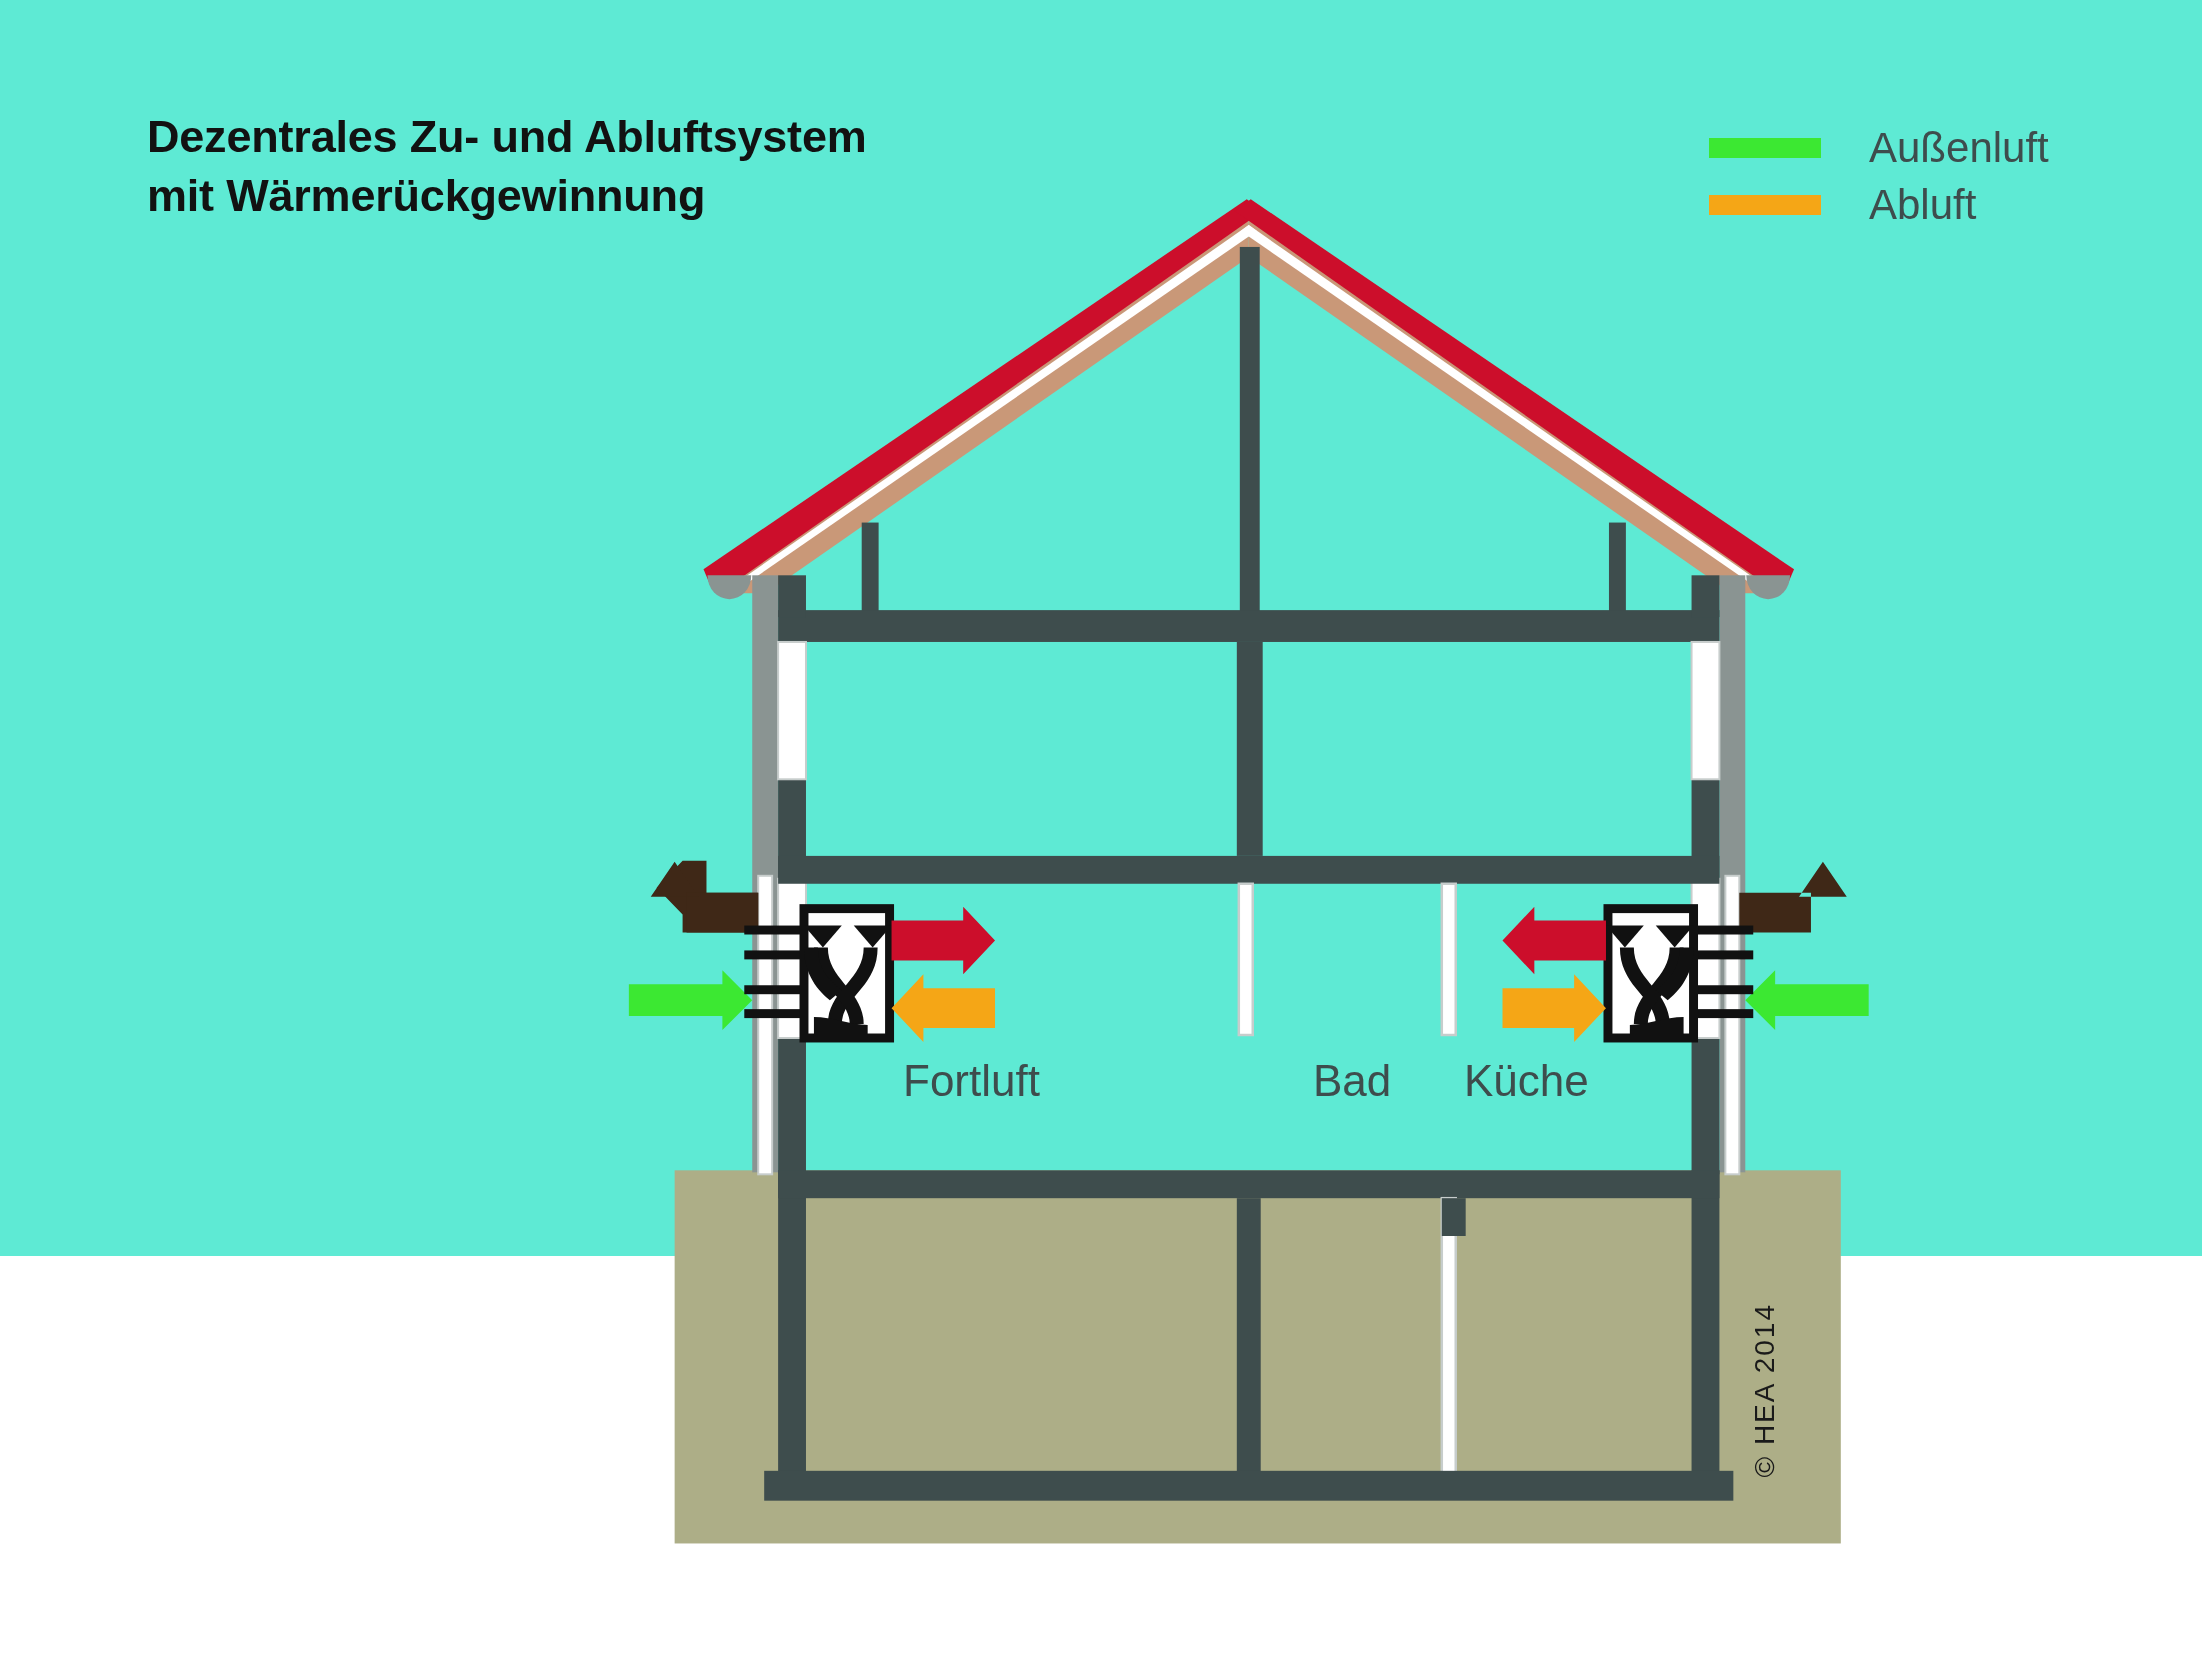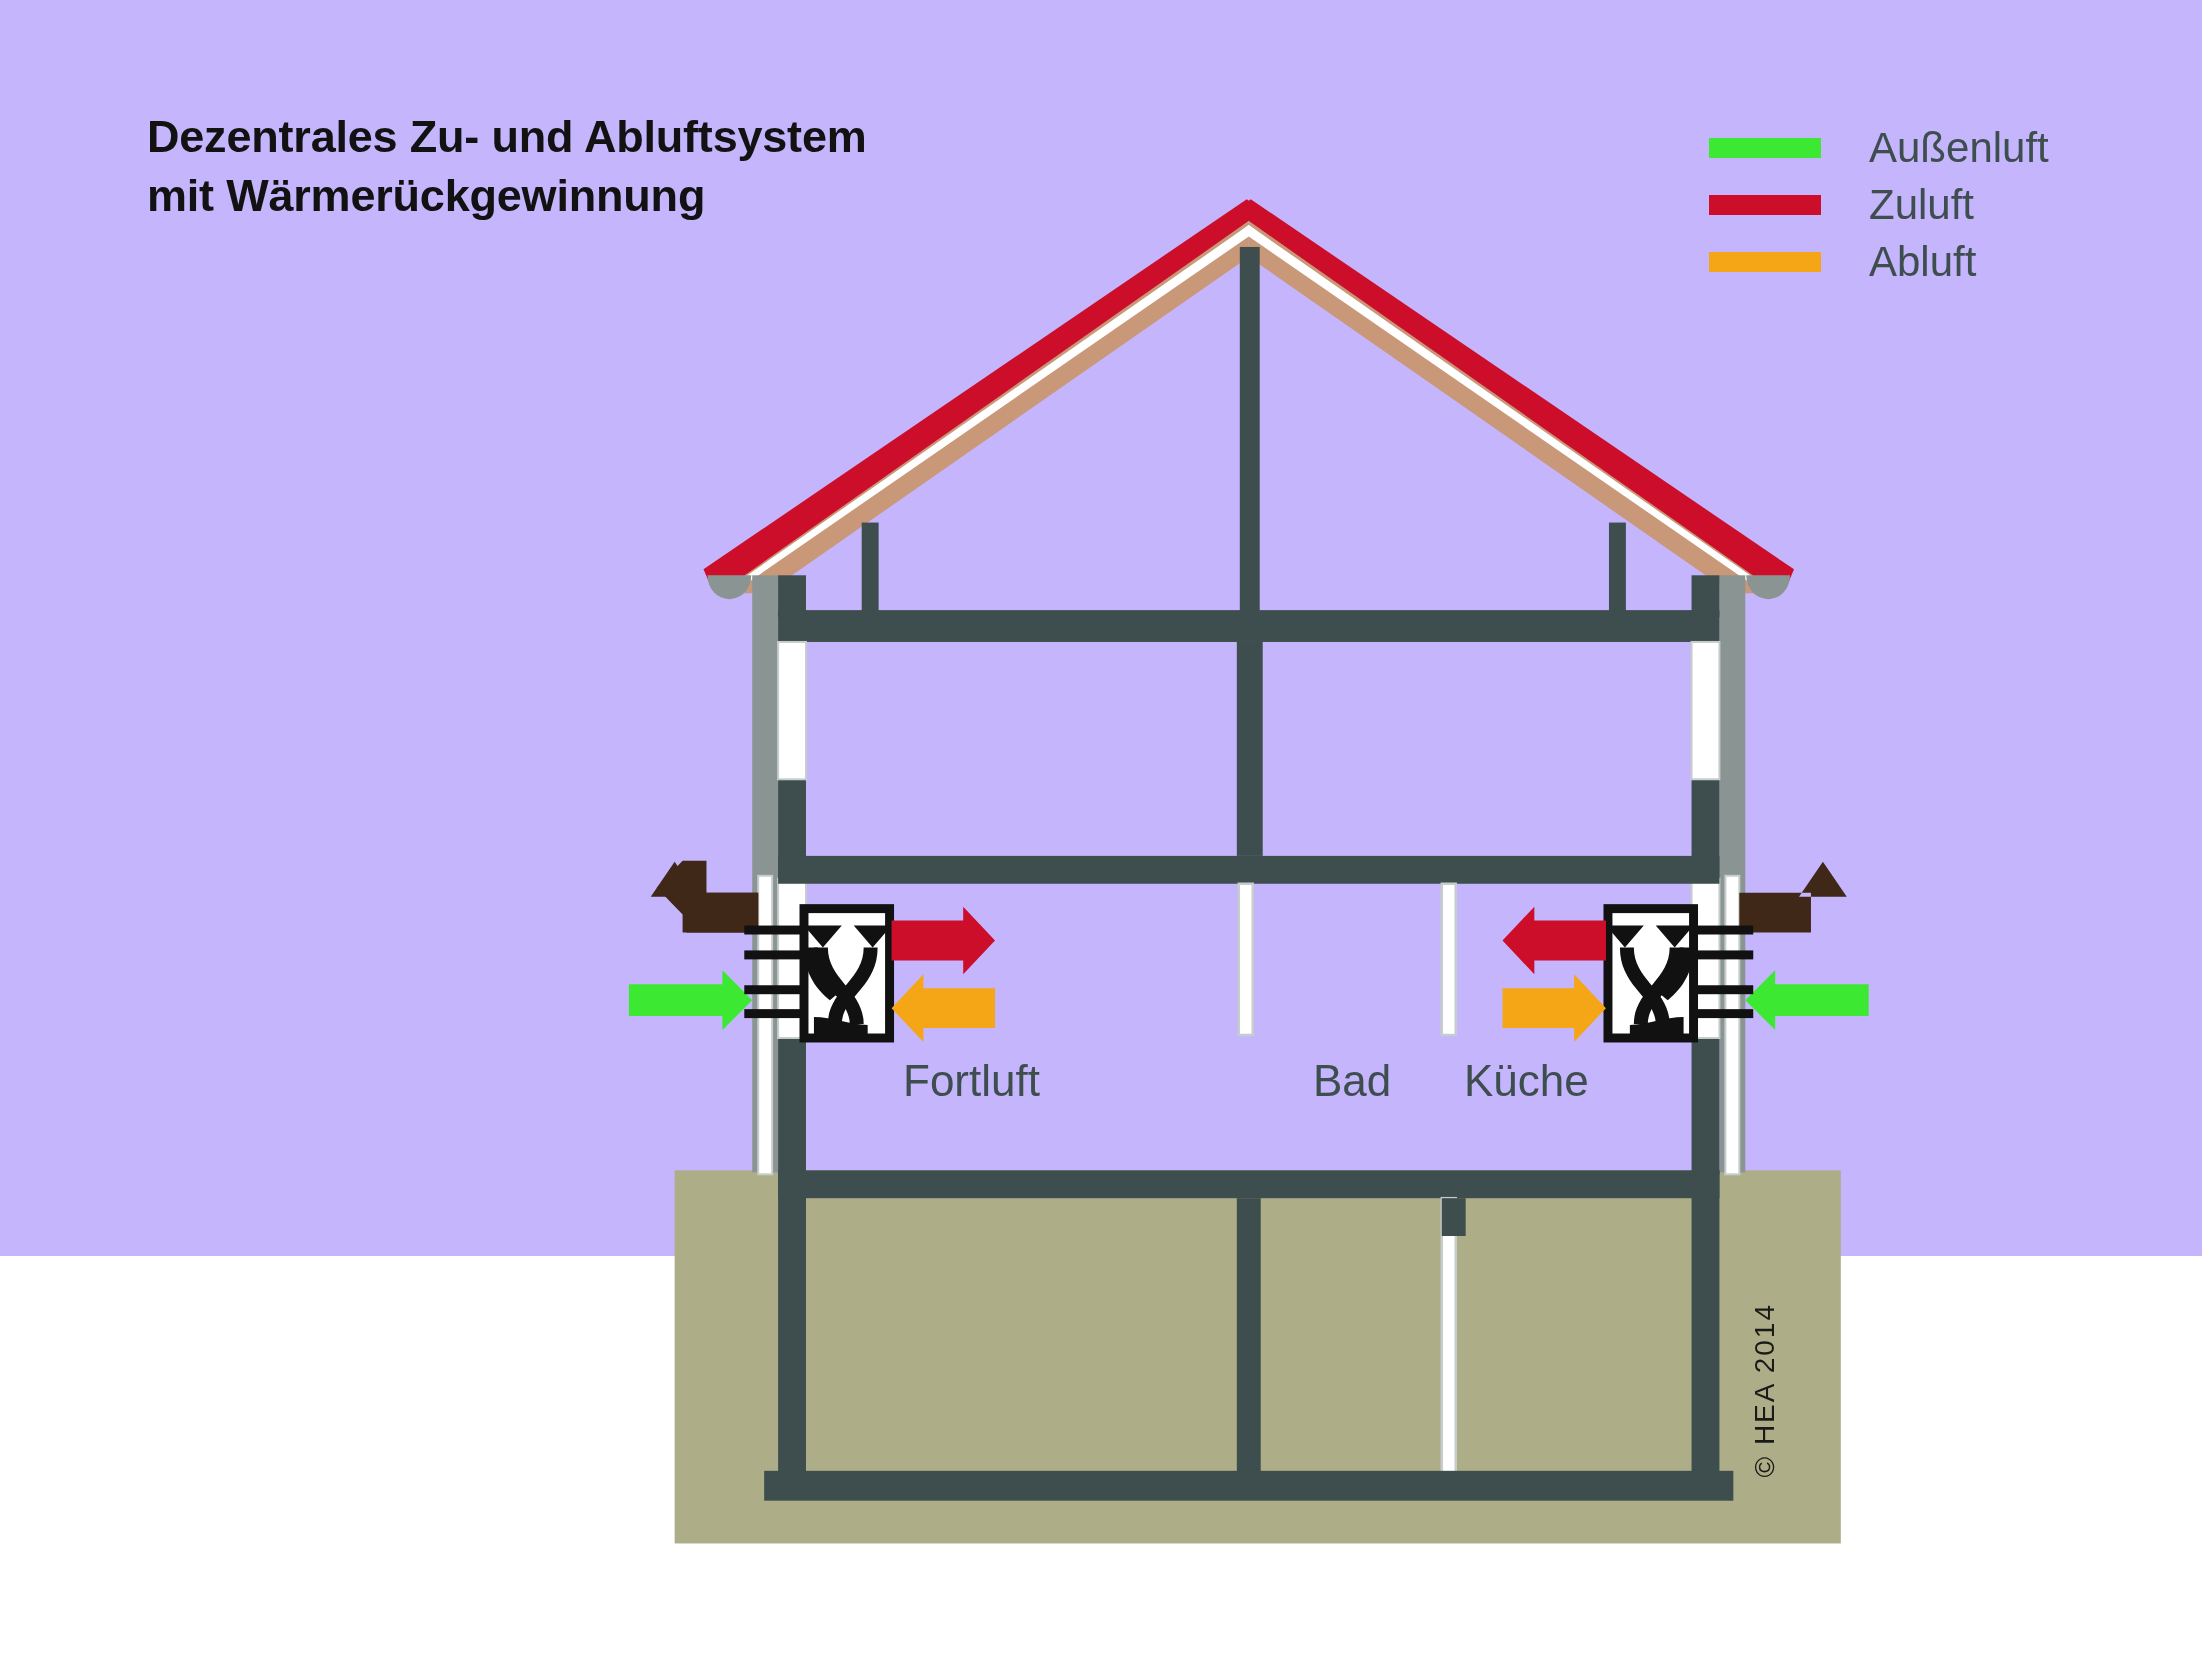--- a/index.html
+++ b/index.html
@@ -12,21 +12,21 @@
     height: 1671px;
     position: relative;
     font-family: "Liberation Sans", sans-serif;
     overflow: hidden;
   }
   #stage {
     position: absolute;
     left: 0; top: 0;
     width: 2203px;
     height: 1256px;
-    background: #c4b5fd;
+    background: #5eead4;
   }
   .title {
     position: absolute;
     left: 147px;
     top: 107px;
     width: 1095px;
     font-size: 45px;
     font-weight: bold;
     line-height: 1.32;
     color: #121212;
@@ -84,24 +84,20 @@
 
 <div id="stage">
 
   <div class="title">Dezentrales Zu- und Abluftsystem
 mit Wärmerückgewinnung</div>
 
   <div class="legend">
     <div class="legend-row">
       <span class="legend-swatch" style="background:#3ce832"></span>
       <span class="legend-label">Außenluft</span>
-    </div>
-    <div class="legend-row">
-      <span class="legend-swatch" style="background:#cc0e2b"></span>
-      <span class="legend-label">Zuluft</span>
     </div>
     <div class="legend-row">
       <span class="legend-swatch" style="background:#f5a616"></span>
       <span class="legend-label">Abluft</span>
     </div>
   </div>
 
   <svg width="2203" height="1671" viewBox="0 0 2214 1679" style="position:absolute;left:0;top:0">
 
     <rect x="678" y="1176" width="1172" height="375" fill="#adae87"></rect>

